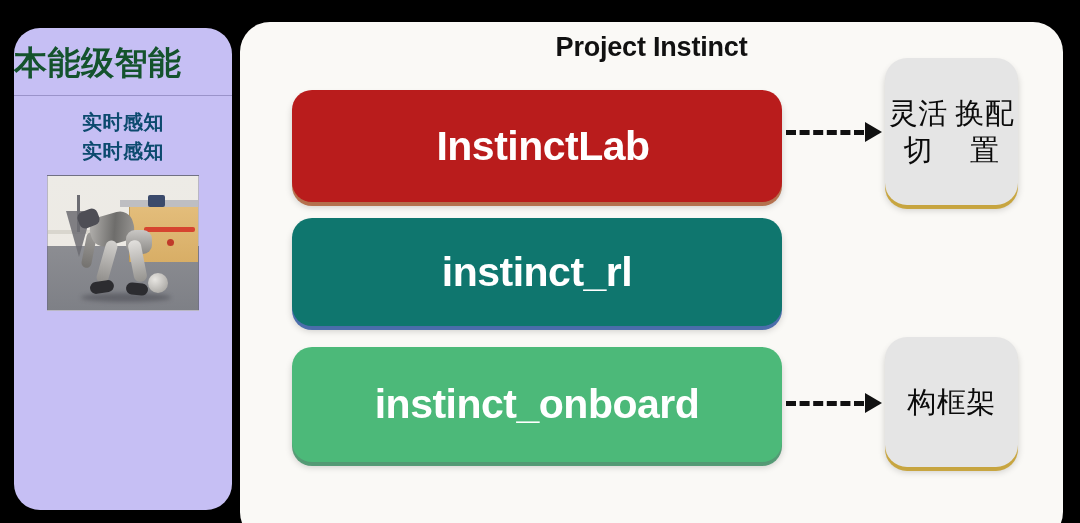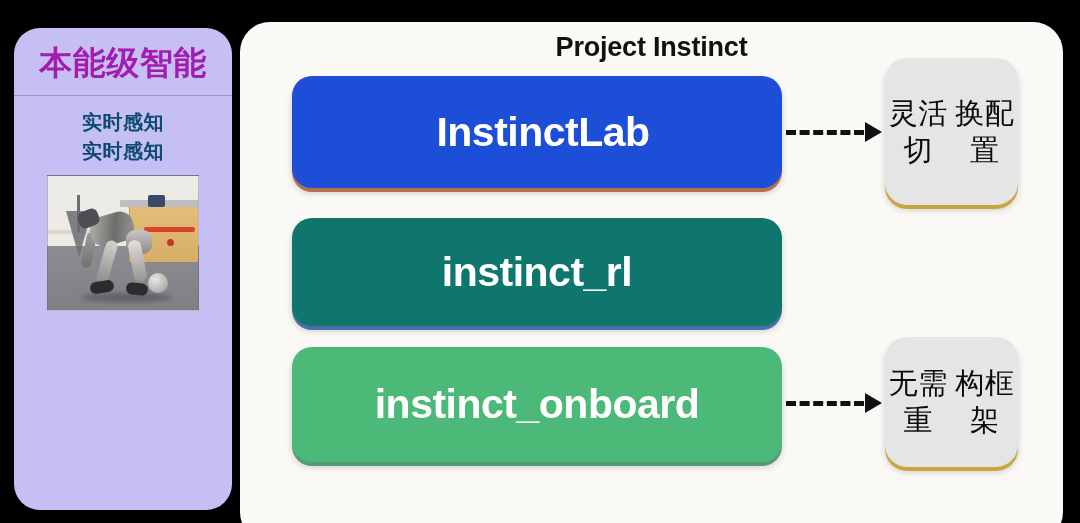--- a/index.html
+++ b/index.html
@@ -21,24 +21,23 @@
     box-shadow: 0 2px 4px rgba(0,0,0,0.35);
     display: flex;
     flex-direction: column;
     align-items: center;
     overflow: hidden;
   }
   .sidebar-title {
     margin-top: 14px;
     font-size: 33px;
     font-weight: bold;
-    color: #a21caf;
+    color: #14532d;
     letter-spacing: 0.5px;
     line-height: 1.25;
-    text-align: center;
     width: 100%;
   }
   .sidebar-divider {
     margin-top: 12px;
     width: 100%;
     height: 1px;
     background: rgba(100,94,150,0.45);
   }
   .sidebar-lines {
     margin-top: 12px;
@@ -174,21 +173,21 @@
     width: 490px;
     display: flex;
     align-items: center;
     justify-content: center;
     border-radius: 20px;
     color: #FFFFFF;
     font-size: 41px;
     font-weight: bold;
     letter-spacing: -0.5px;
   }
-  .module.m-orange { top: 54px;  height: 112px; background: #1d4ed8; box-shadow: 0 4px 0 rgba(168,78,32,0.75), 0 5px 7px rgba(0,0,0,0.18); padding-left: 12px; }
+  .module.m-orange { top: 68px;  height: 112px; background: #b91c1c; box-shadow: 0 4px 0 rgba(168,78,32,0.75), 0 5px 7px rgba(0,0,0,0.18); padding-left: 12px; }
   .module.m-blue   { top: 196px; height: 108px; background: #0f766e; box-shadow: 0 4px 0 rgba(40,82,160,0.8), 0 5px 7px rgba(0,0,0,0.18); }
   .module.m-green  { top: 325px; height: 115px; background: #4CB979; box-shadow: 0 4px 0 rgba(51,139,92,0.8), 0 5px 7px rgba(0,0,0,0.18); text-align: right; }
 
   
   .outcome {
     position: absolute;
     left: 645px;
     width: 133px;
     background: #e5e5e5;
     border-radius: 22px;
@@ -278,18 +277,17 @@
     <div class="arrow a-bottom">
       <div class="arrow-line"></div>
       <div class="arrow-head"></div>
     </div>
 
     <div class="outcome o-top">
       <span>灵活切</span>
       <span>换配置</span>
     </div>
     <div class="outcome o-bottom">
-      <span>无需重</span>
       <span>构框架</span>
     </div>
   </div>
 
 </div>
 
 </body></html>

